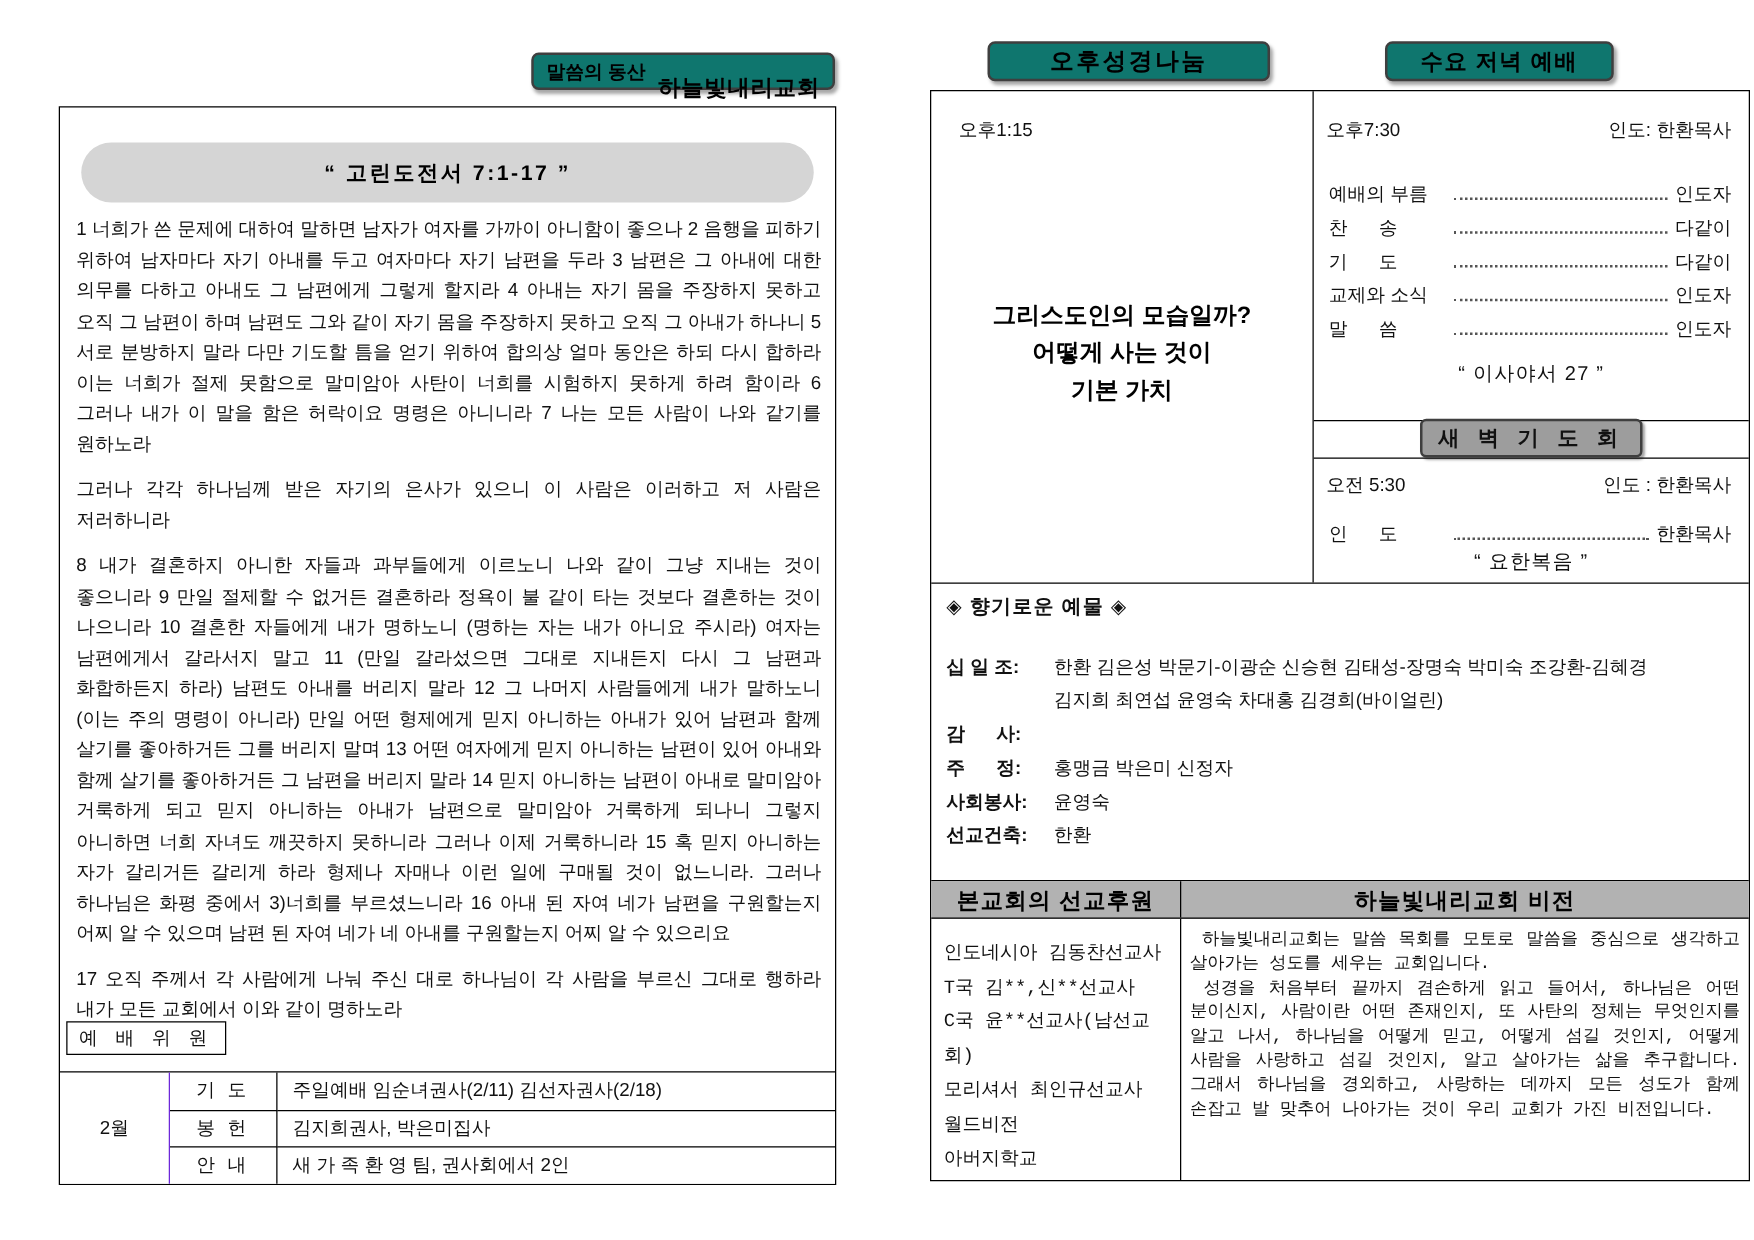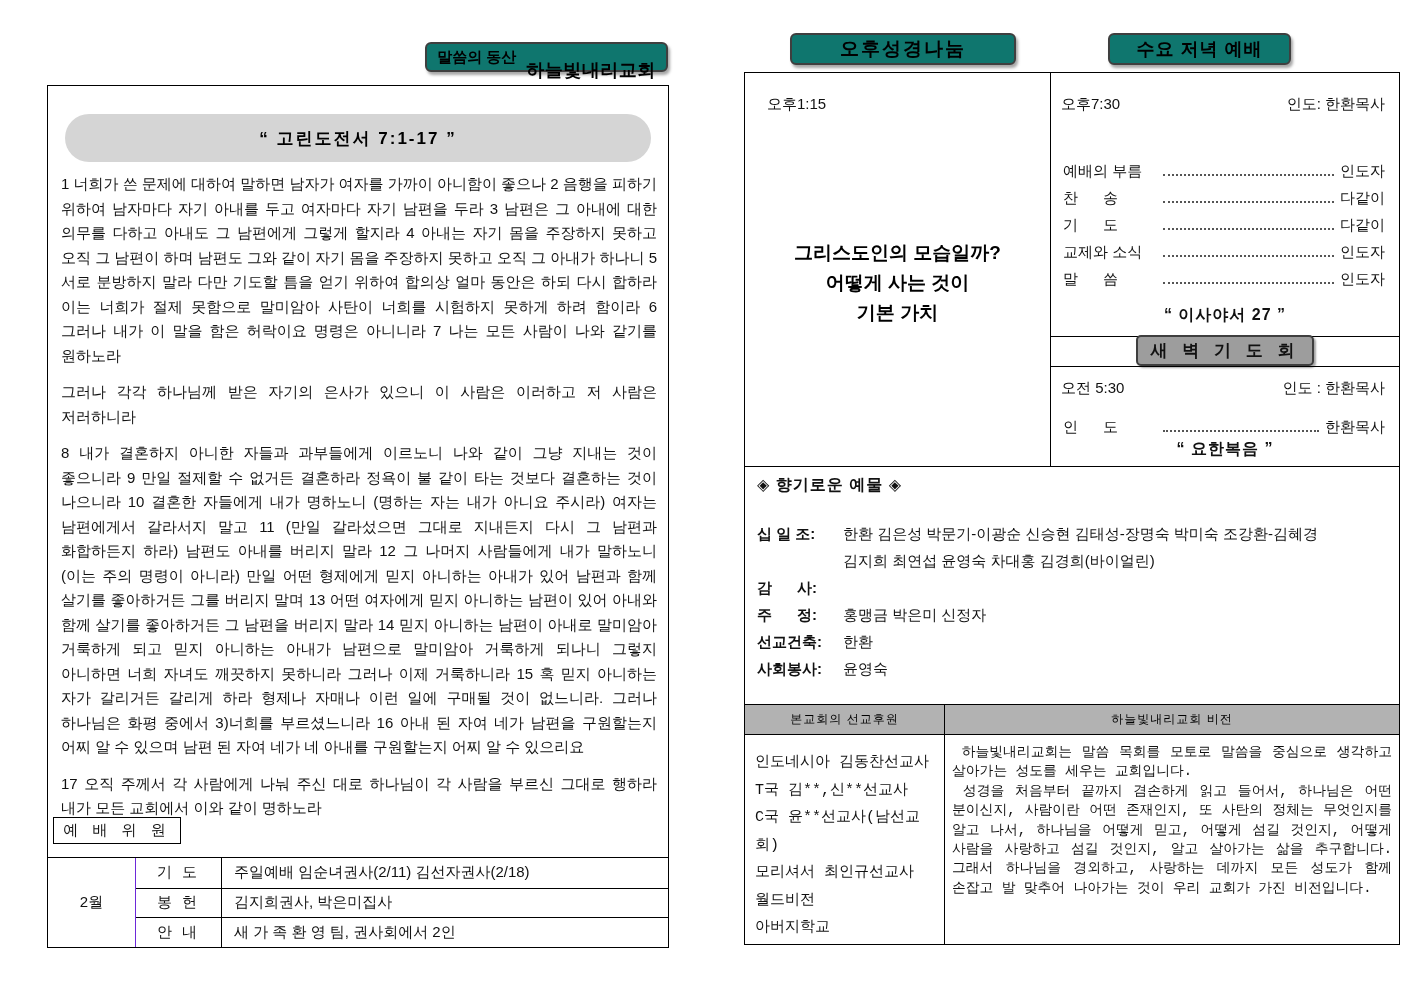--- a/index.html
+++ b/index.html
@@ -51,26 +51,26 @@
   .row2{border-top:1px solid #000;}
   .row3{border-top:1px solid #000;}
 
   
   .rp-left-cell{position:absolute;left:0;top:0;width:306px;height:393px;border-right:1px solid #000;box-sizing:border-box;}
   .rp-time{position:absolute;left:22px;top:22px;font-size:15px;}
   .afternoon-title{position:absolute;left:0;top:165px;width:100%;text-align:center;font-weight:bold;font-size:19px;line-height:30px;color:#000;}
   .rp-right-cell{position:absolute;left:306px;top:0;right:0;height:393px;}
   .wed-head,.dawn-head{display:flex;justify-content:space-between;padding:22px 14px 0 10px;font-size:15px;}
   .dawn-head{padding-top:12px;}
-  .order-list{margin-top:40px;padding:0 14px 0 12px;}
+  .order-list{margin-top:24px;padding:0 14px 0 12px;}
   .order-row{display:flex;align-items:flex-end;height:27px;font-size:15px;}
   .order-label{white-space:pre;width:94px;}
   .leader-dots{flex:1;border-bottom:2px dotted #555;margin:0 6px 5px 6px;height:0;}
   .order-role{white-space:pre;font-family:Liberation Serif, serif;}
-  .center-scripture{text-align:center;font-weight:bold;font-size:16px;margin-top:16px;letter-spacing:1px;}
+  .center-scripture{text-align:center;font-weight:normal;font-size:16px;margin-top:16px;letter-spacing:1px;}
   .dawn-badge-row{
     position:absolute;left:0;top:263px;right:0;height:31px;border-top:1px solid #000;border-bottom:1px solid #000;
     display:flex;align-items:center;justify-content:center;box-sizing:border-box;
   }
   .dawn-badge{
     background:#9d9d9d;border:2px solid #3f3f3f;border-radius:5px;box-shadow:2px 2px 2px rgba(0,0,0,0.35);
     width:174px;height:27px;display:flex;align-items:center;justify-content:center;
     font-weight:bold;font-size:17px;letter-spacing:5px;margin-top:-2px;
   }
   .dawn-content{position:absolute;left:0;top:294px;right:0;height:99px;}
@@ -79,21 +79,21 @@
 
   .offering{position:absolute;left:0;top:393px;right:0;height:238px;border-top:1px solid #000;box-sizing:border-box;padding:8px 14px 0 12px;}
   .offering-title{font-weight:bold;font-size:16px;letter-spacing:1px;}
   .offering-list{margin-top:24px;}
   .off-row{display:flex;font-size:15px;line-height:27px;}
   .off-label{font-weight:bold;white-space:pre;width:86px;flex:none;}
   .off-value{white-space:pre-wrap;flex:1;}
 
   .bottom-table{position:absolute;left:0;top:631px;right:0;bottom:0;border-top:1px solid #000;box-sizing:border-box;}
   .bt-header{height:30px;display:grid;grid-template-columns:200px 1fr;background:#b2b2b2;border-bottom:1px solid #000;box-sizing:border-box;}
-  .bt-header .hcell{display:flex;align-items:center;justify-content:center;font-weight:normal;font-size:12px;letter-spacing:1px;color:#000;}
+  .bt-header .hcell{display:flex;align-items:center;justify-content:center;font-weight:bold;font-size:18px;letter-spacing:1px;color:#000;}
   .bt-header .hcell:first-child{border-right:1px solid #000;}
   .bt-body{position:absolute;left:0;top:30px;right:0;bottom:0;display:grid;grid-template-columns:200px 1fr;font-family:Liberation Mono, monospace;}
   .missions{border-right:1px solid #000;padding:14px 4px 0 10px;font-size:15px;line-height:27.5px;}
   .vision{padding:8px 7px 0 7px;font-size:13.8px;line-height:19.4px;text-align:justify;word-break:keep-all;}
   .vision p{margin:0;white-space:pre-wrap;}
 </style>
 </head>
 <body>
 
 <div class="badge" id="badge-left">
@@ -199,26 +199,26 @@
 김지희 최연섭 윤영숙 차대홍 김경희(바이얼린)</span>
       </div>
       <div class="off-row">
         <span class="off-label">감      사:</span>
       </div>
       <div class="off-row">
         <span class="off-label">주      정:</span>
         <span class="off-value">홍맹금 박은미 신정자</span>
       </div>
       <div class="off-row">
+        <span class="off-label">사회봉사:</span>
+        <span class="off-value">윤영숙</span>
+      </div>
+      <div class="off-row">
         <span class="off-label">선교건축:</span>
         <span class="off-value">한환</span>
-      </div>
-      <div class="off-row">
-        <span class="off-label">사회봉사:</span>
-        <span class="off-value">윤영숙</span>
       </div>
     </div>
   </div>
 
   <div class="bottom-table">
     <div class="bt-header">
       <div class="hcell">본교회의 선교후원</div>
       <div class="hcell">하늘빛내리교회 비전</div>
     </div>
     <div class="bt-body">

